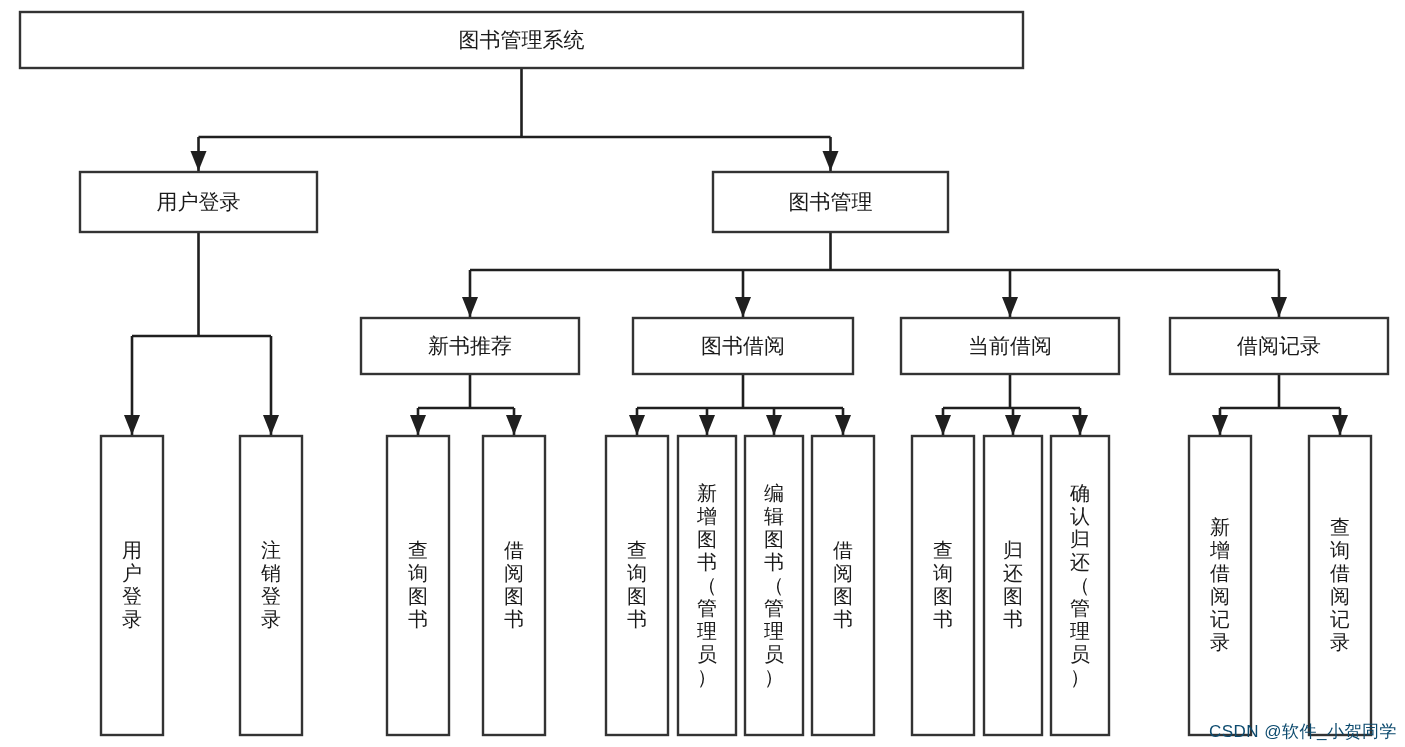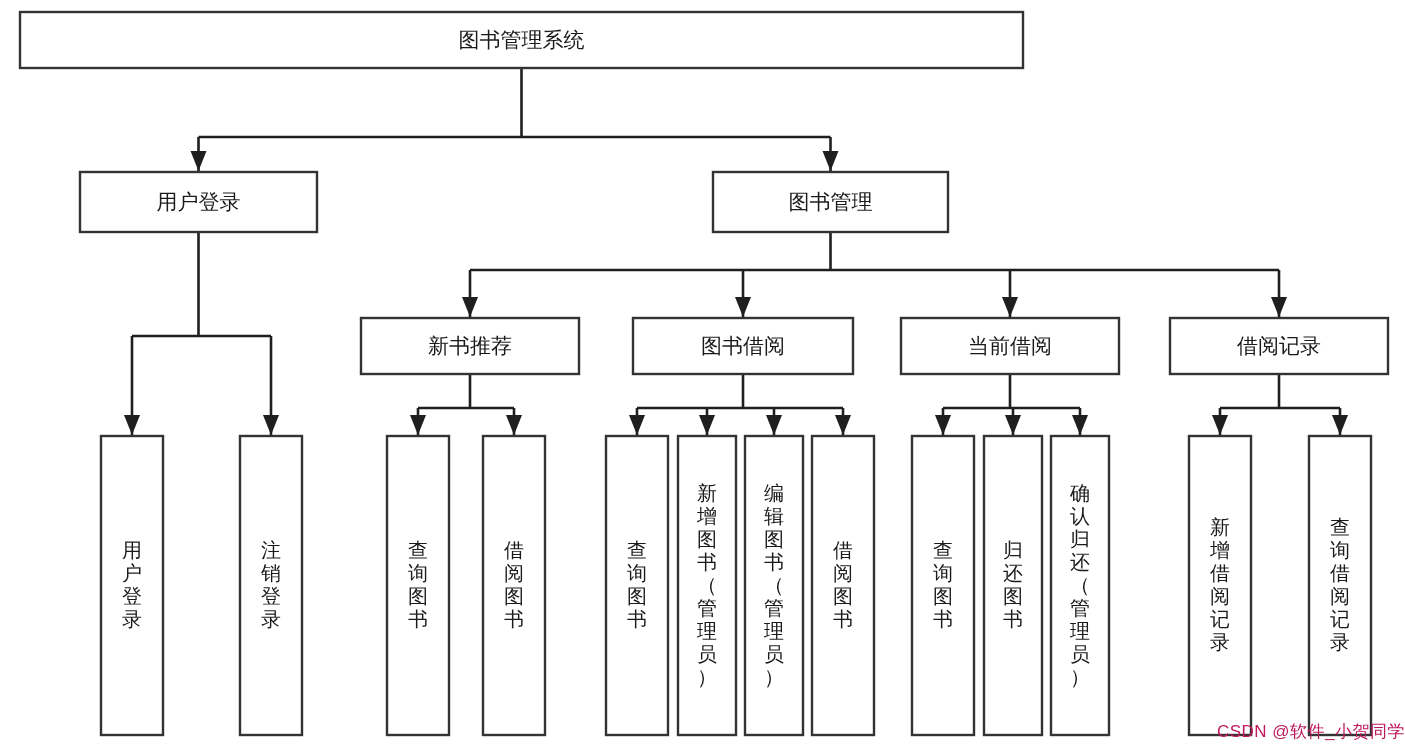--- a/index.html
+++ b/index.html
@@ -51,25 +51,25 @@
     stroke-width: 2.6;
     fill: none;
     stroke-linecap: butt;
   }
   .arrow-head {
     fill: #1f1f1f;
     stroke: none;
   }
   .watermark {
     position: absolute;
-    right: 0;
+    right: 8px;
     bottom: 4px;
     font-family: "Liberation Sans", "DejaVu Sans", sans-serif;
     font-size: 17px;
-    color: #be185d;
+    color: #0c4a6e;
     letter-spacing: 0.5px;
     white-space: nowrap;
     user-select: none;
   }
 </style>
 </head>
 <body>
 
 <div id="diagram-root">
 

